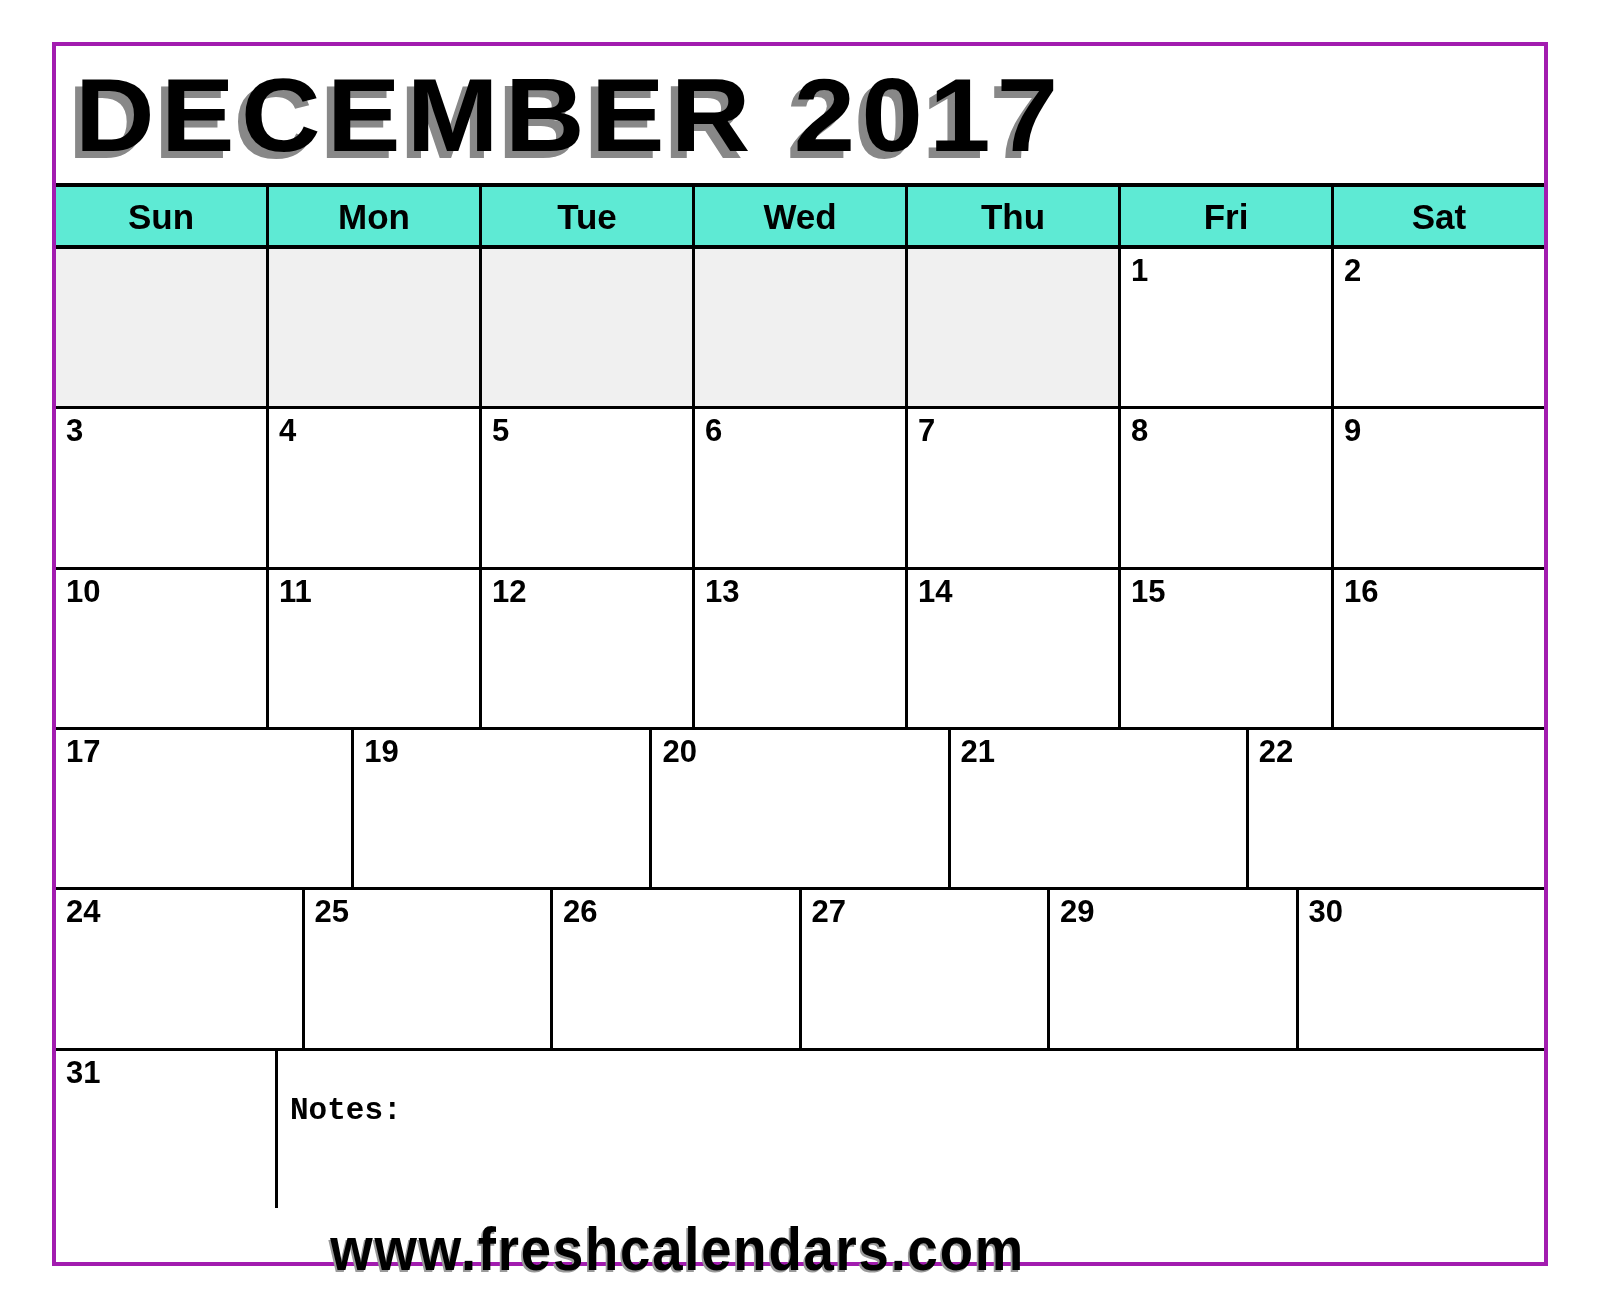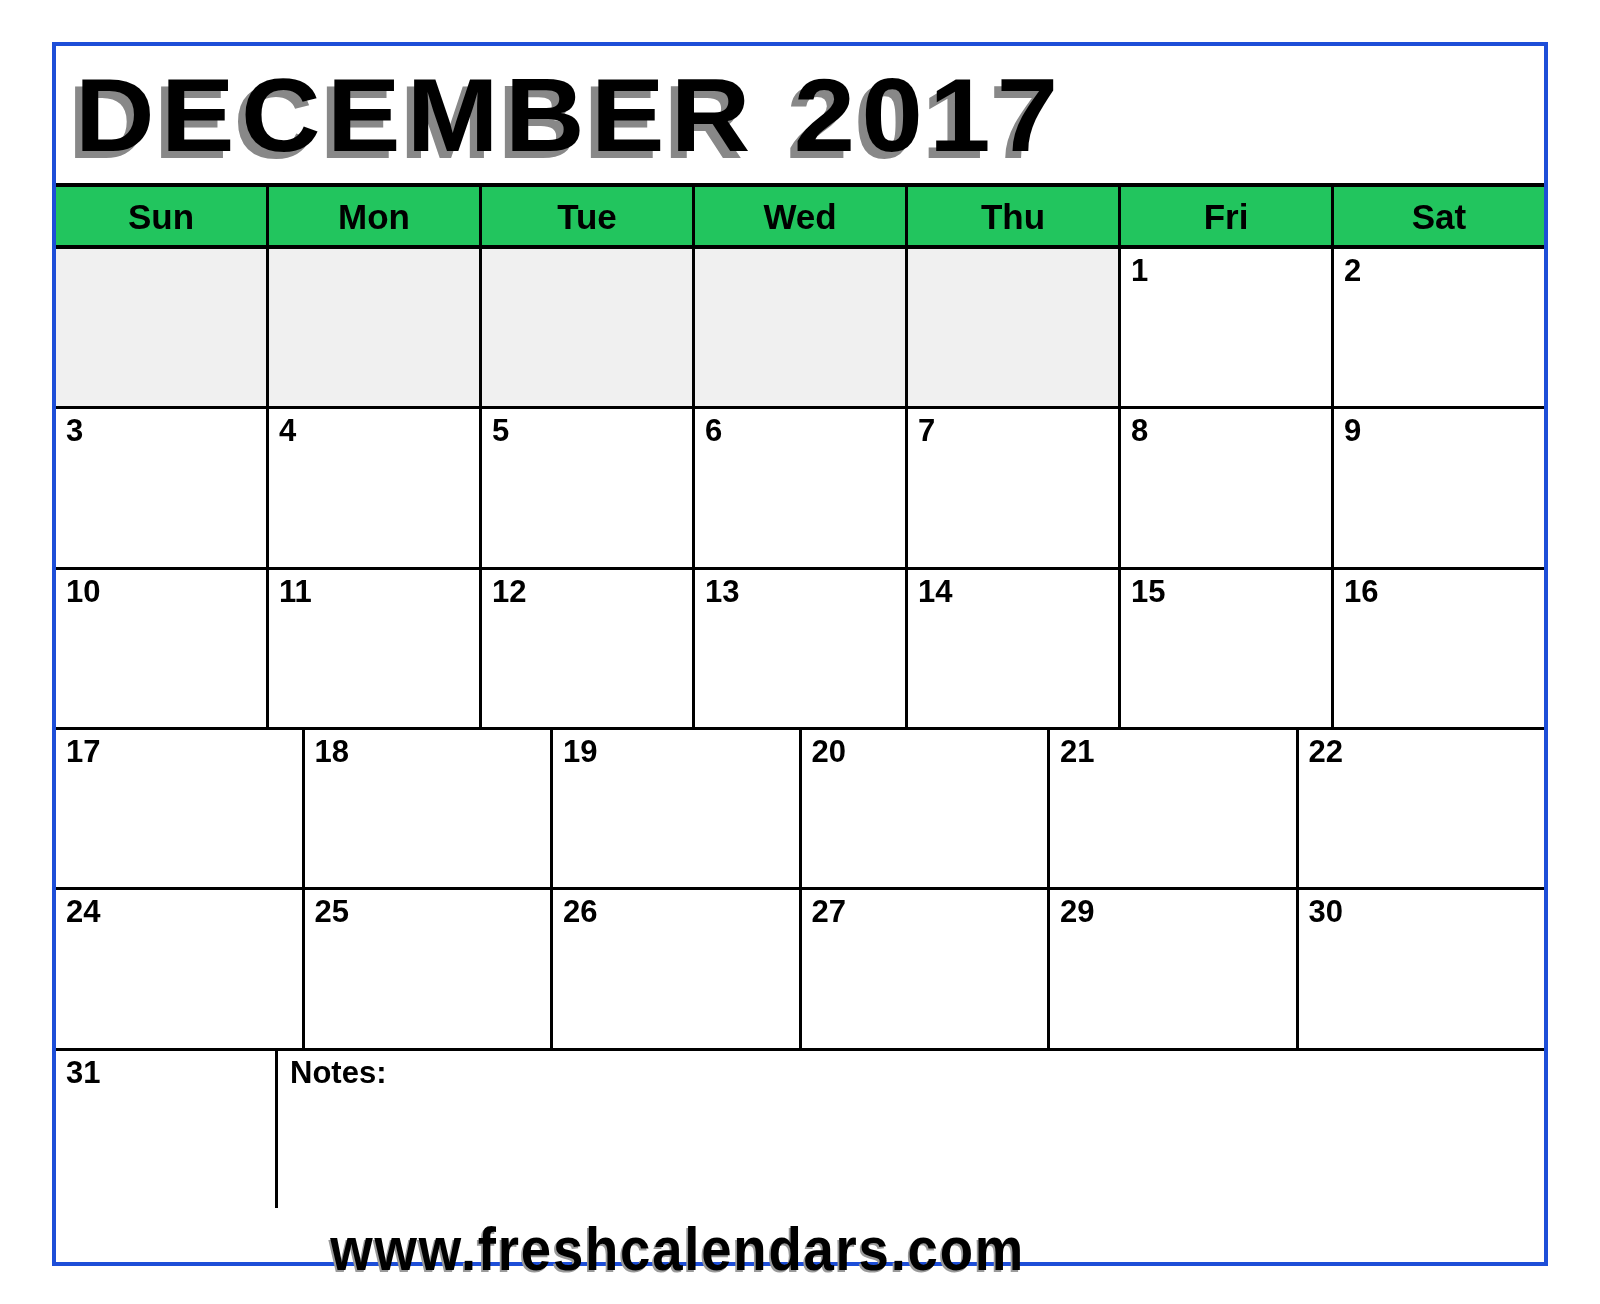--- a/index.html
+++ b/index.html
@@ -22,21 +22,21 @@
     background: #ffffff;
   }
 
   
   .calendar-frame {
     position: absolute;
     left: 52px;
     top: 42px;
     width: 1496px;
     height: 1224px;
-    border: 4px solid #1d4ed8;
+    border: 4px solid #a21caf;
     box-sizing: border-box;
     background: #ffffff;
   }
 
   
   .title-band {
     height: 141px;
     border-bottom: 4px solid #000000;
     box-sizing: border-box;
     display: flex;
@@ -61,21 +61,21 @@
   
   .weekday-row {
     display: flex;
     height: 62px;
     border-bottom: 4px solid #000000;
     box-sizing: border-box;
     background: #ffffff;
   }
   .weekday-cell {
     flex: 1 1 0;
-    background: #22c55e;
+    background: #5eead4;
     display: flex;
     align-items: center;
     justify-content: center;
     box-sizing: border-box;
     border-right: 3px solid #ffffff;
     position: relative;
   }
   .weekday-cell::after {
     content: "";
     position: absolute;
@@ -139,26 +139,27 @@
   
   .notes-cell {
     flex: 6 1 0;
     border-right: none;
     box-sizing: border-box;
     background: #ffffff;
     padding: 6px 0 0 12px;
     overflow: hidden;
   }
   .notes-label {
-    font-family: Liberation Sans, sans-serif;
+    font-family: Liberation Mono, monospace;
     font-weight: bold;
     font-size: 31px;
     line-height: 1.05;
     color: #000000;
     display: block;
+    margin-top: 38px;
   }
 
   
   .footer {
     position: absolute;
     left: 0;
     top: 1218px;
     width: 1356px;
     text-align: center;
   }
@@ -282,23 +283,20 @@
         <div class="day-cell">
             <span class="day-number">16</span>
           </div>
       </div>
 
       <div class="week-row">
         <div class="day-cell">
             <span class="day-number">17</span>
           </div>
         <div class="day-cell">
-            <span class="day-number">18</span>
-          </div>
-        <div class="day-cell">
             <span class="day-number">19</span>
           </div>
         <div class="day-cell">
             <span class="day-number">20</span>
           </div>
         <div class="day-cell">
             <span class="day-number">21</span>
           </div>
         <div class="day-cell">
             <span class="day-number">22</span>

